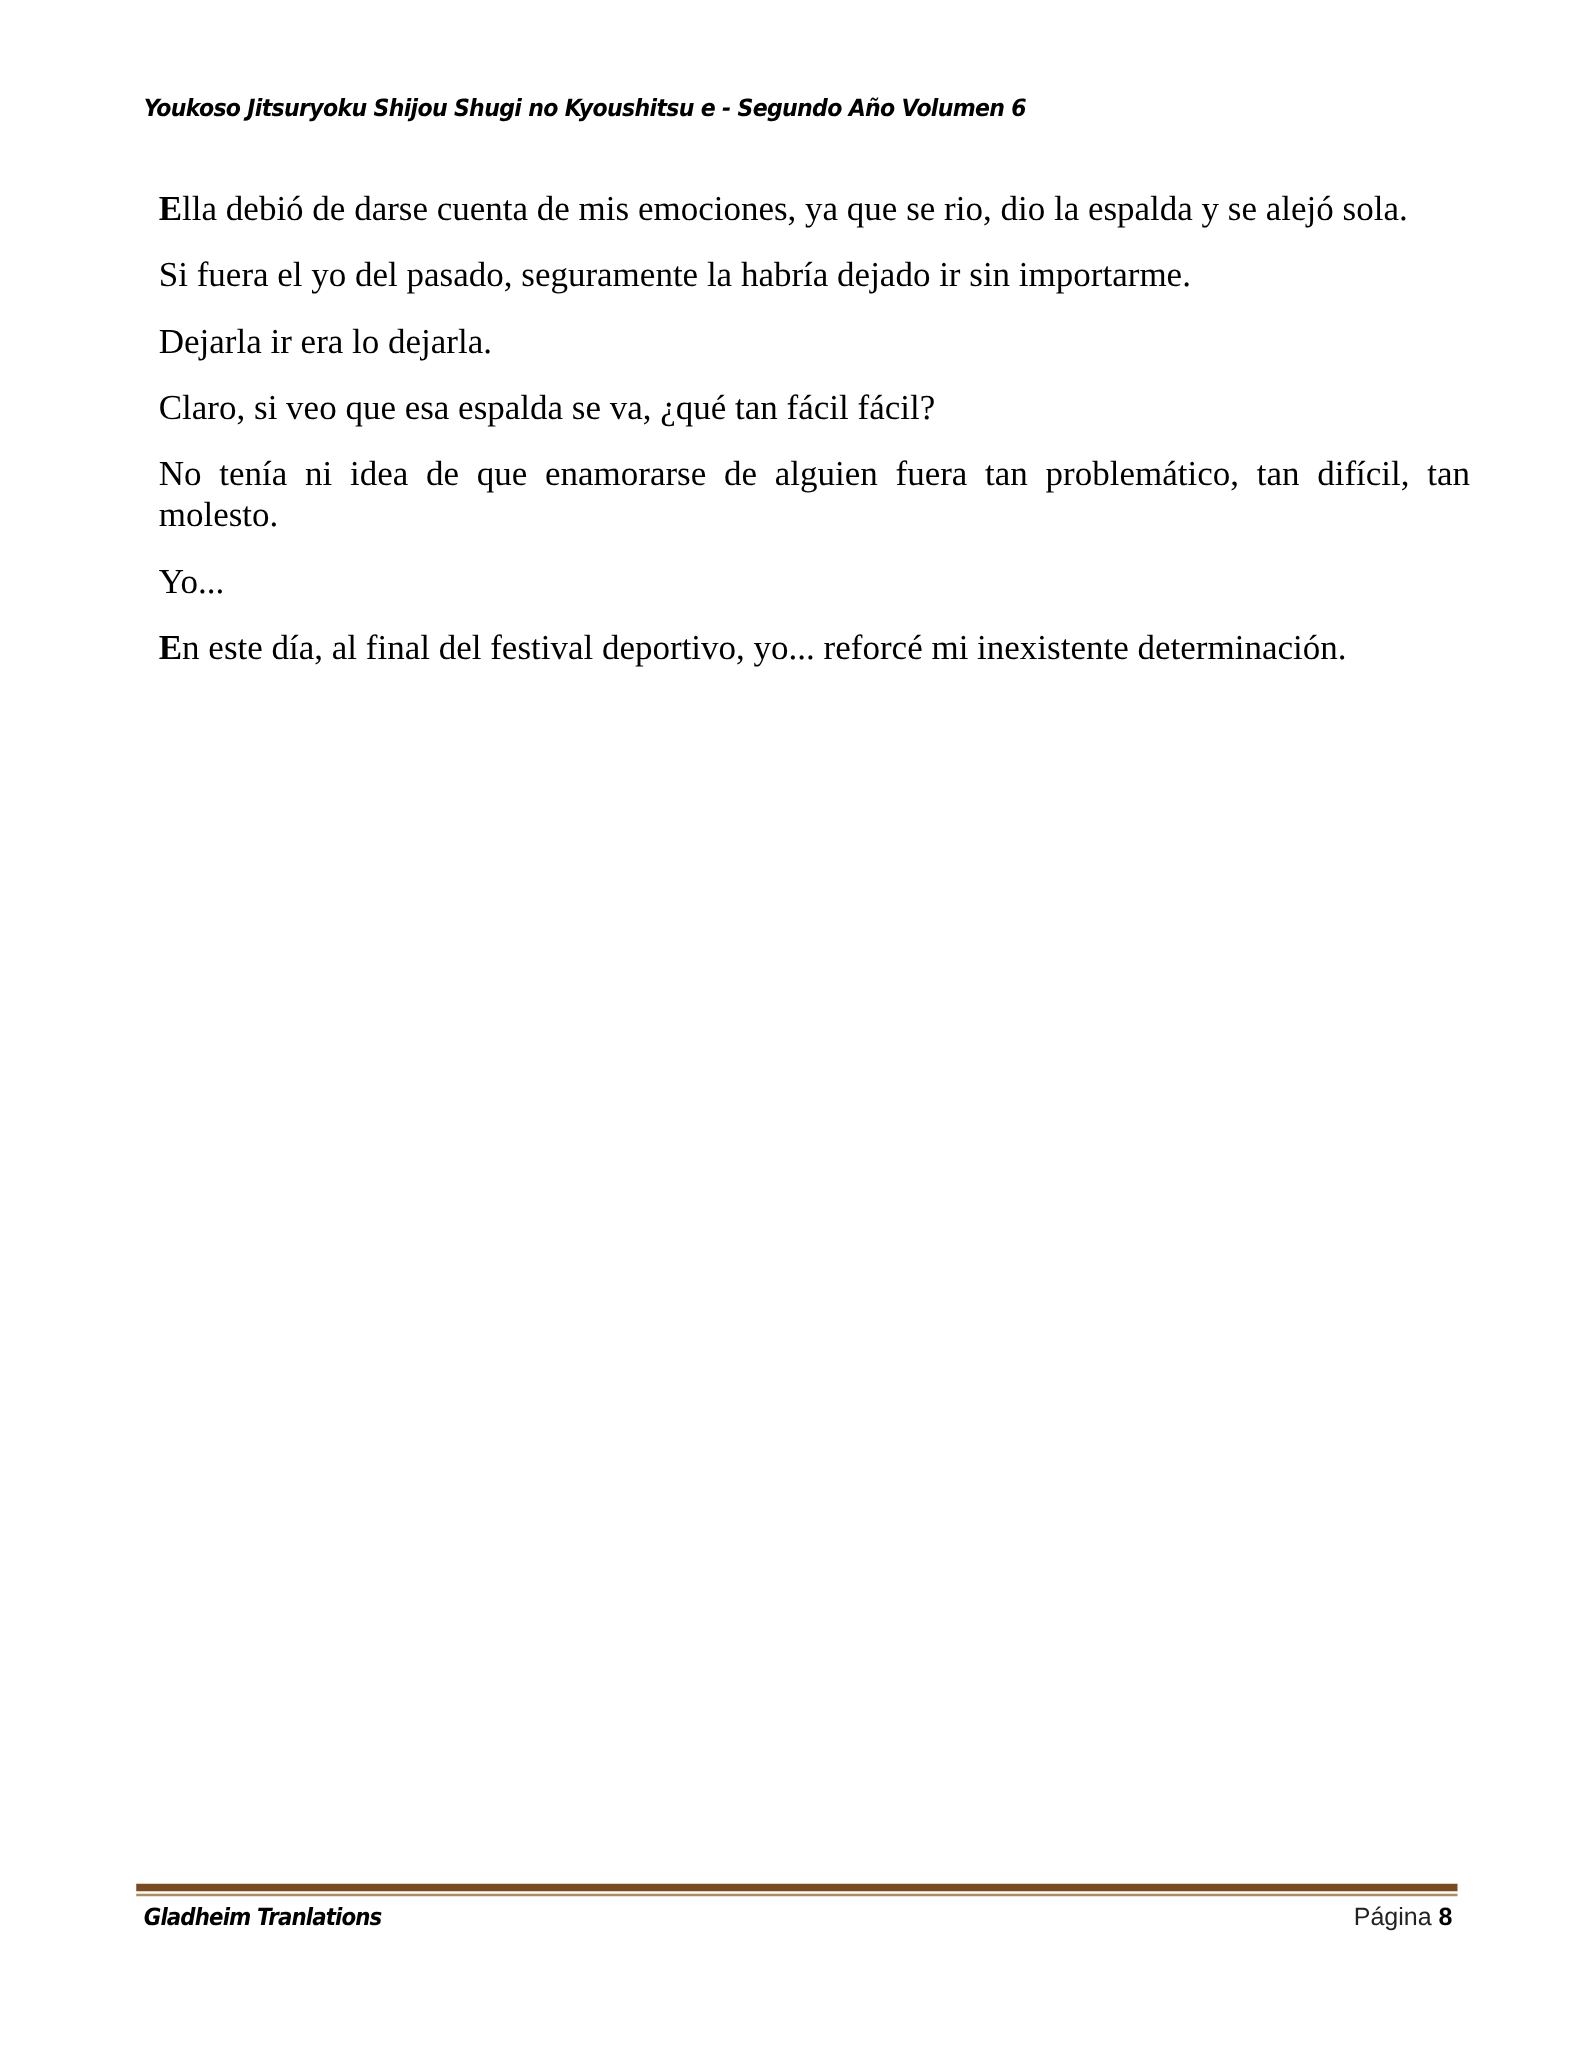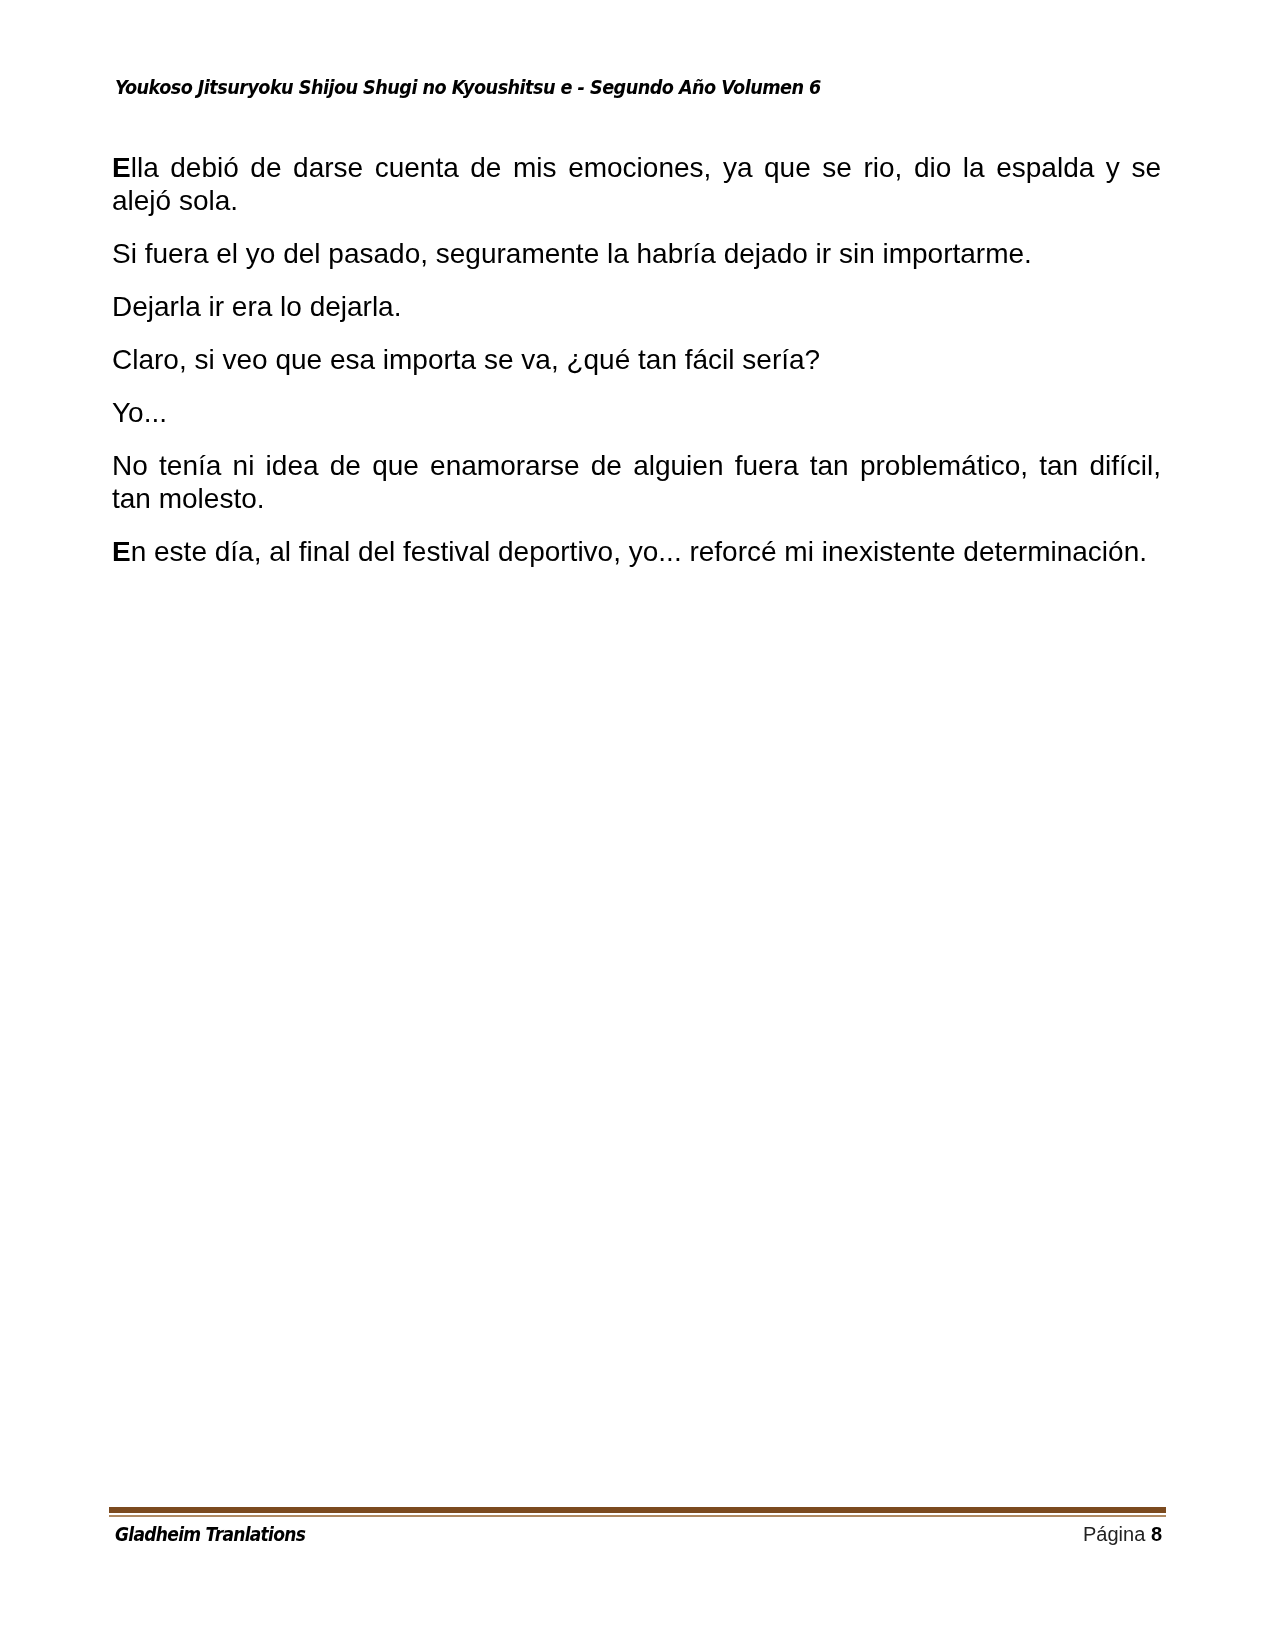--- a/index.html
+++ b/index.html
@@ -24,24 +24,24 @@
       font-style: italic;
       font-size: 19px;
       line-height: 26px;
       letter-spacing: -0.6px;
       white-space: nowrap;
       transform: scaleX(0.93);
       transform-origin: left center;
     }
     .body-text {
       position: absolute;
-      left: 112px;
+      left: 127px;
       top: 151px;
       width: 1049px;
-      font-family: Liberation Sans, sans-serif;
+      font-family: Liberation Serif, serif;
       font-size: 28px;
       line-height: 33px;
     }
     .body-text p {
       margin: 0 0 20px 0;
       text-align: justify;
     }
     .body-text p .lead {
       font-weight: bold;
     }
@@ -92,23 +92,23 @@
   </style>
 </head>
 <body>
 
 <div class="running-header">Youkoso Jitsuryoku Shijou Shugi no Kyoushitsu e - Segundo Año Volumen 6</div>
 
 <div class="body-text">
   <p><span class="lead">E</span><span>lla debió de darse cuenta de mis emociones, ya que se rio, dio la espalda y se alejó sola.</span></p>
   <p><span class="lead"></span><span>Si fuera el yo del pasado, seguramente la habría dejado ir sin importarme.</span></p>
   <p><span class="lead"></span><span>Dejarla ir era lo dejarla.</span></p>
-  <p><span class="lead"></span><span>Claro, si veo que esa importa se va, ¿qué tan fácil sería?</span></p>
+  <p><span class="lead"></span><span>Claro, si veo que esa espalda se va, ¿qué tan fácil fácil?</span></p>
+  <p><span class="lead"></span><span>No tenía ni idea de que enamorarse de alguien fuera tan problemático, tan difícil, tan molesto.</span></p>
   <p><span class="lead"></span><span>Yo...</span></p>
-  <p><span class="lead"></span><span>No tenía ni idea de que enamorarse de alguien fuera tan problemático, tan difícil, tan molesto.</span></p>
   <p><span class="lead">E</span><span>n este día, al final del festival deportivo, yo... reforcé mi inexistente determinación.</span></p>
 </div>
 
 <div class="footer-rule"></div>
 <div class="footer-rule-thin"></div>
 
 <div class="footer-left">Gladheim Tranlations</div>
 
 <div class="footer-right">
   <span>Página</span>

